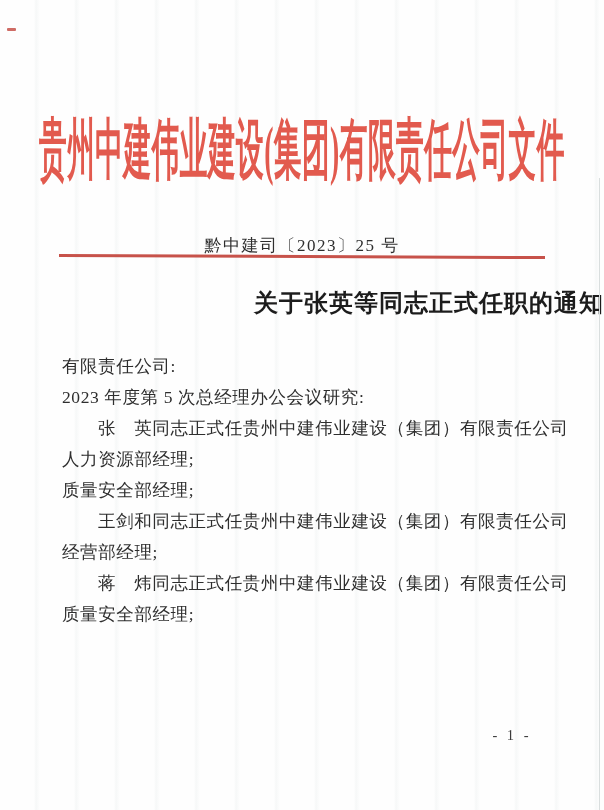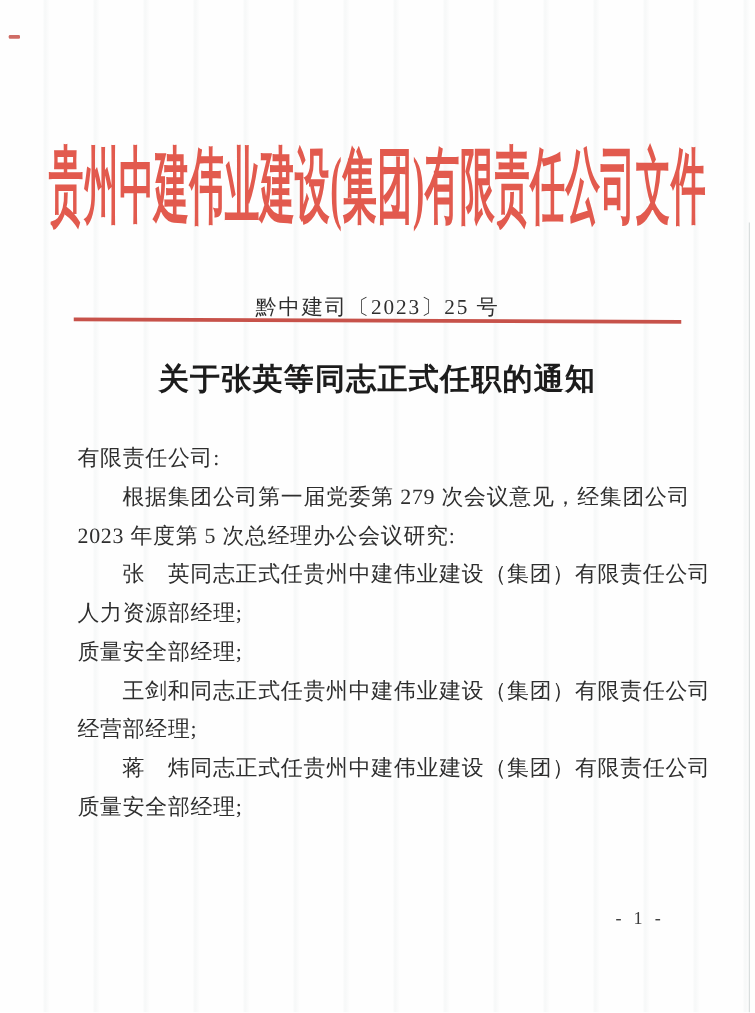--- a/index.html
+++ b/index.html
@@ -41,21 +41,21 @@
     color: var(--body-text, #2e2e2e);
   }
   .red-rule {
     position: absolute; left: 59px; top: 255px;
     width: 486px; height: 2.5px;
     background: var(--rule-red, #c7524a);
     transform: rotate(0.25deg);
   }
   .doc-title {
     position: absolute; left: 0; top: 287px; width: 604px;
-    text-align: center;
+    text-align: right;
     font-size: 24px; font-weight: bold; letter-spacing: 1px;
     color: var(--title-text, #1c1c1c);
   }
   .body-block {
     position: absolute; left: 62px; top: 351px; width: 486px;
     font-size: 17.5px; line-height: 31px; letter-spacing: 0.6px;
     color: var(--body-text, #2e2e2e);
   }
   .body-line { white-space: nowrap; }
   .body-line.indent { padding-left: 36px; }
@@ -82,21 +82,20 @@
   </div>
 
   <div class="doc-number">黔中建司〔2023〕25 号</div>
 
   <div class="red-rule"></div>
 
   <h1 class="doc-title">关于张英等同志正式任职的通知</h1>
 
   <div class="body-block" id="body-lines">
       <div class="body-line">有限责任公司:</div>
-      <div class="body-line indent">根据集团公司第一届党委第 279 次会议意见，经集团公司</div>
       <div class="body-line">2023 年度第 5 次总经理办公会议研究:</div>
       <div class="body-line indent">张　英同志正式任贵州中建伟业建设（集团）有限责任公司</div>
       <div class="body-line">人力资源部经理;</div>
       <div class="body-line">质量安全部经理;</div>
       <div class="body-line indent">王剑和同志正式任贵州中建伟业建设（集团）有限责任公司</div>
       <div class="body-line">经营部经理;</div>
       <div class="body-line indent">蒋　炜同志正式任贵州中建伟业建设（集团）有限责任公司</div>
       <div class="body-line">质量安全部经理;</div>
     </div>
 

